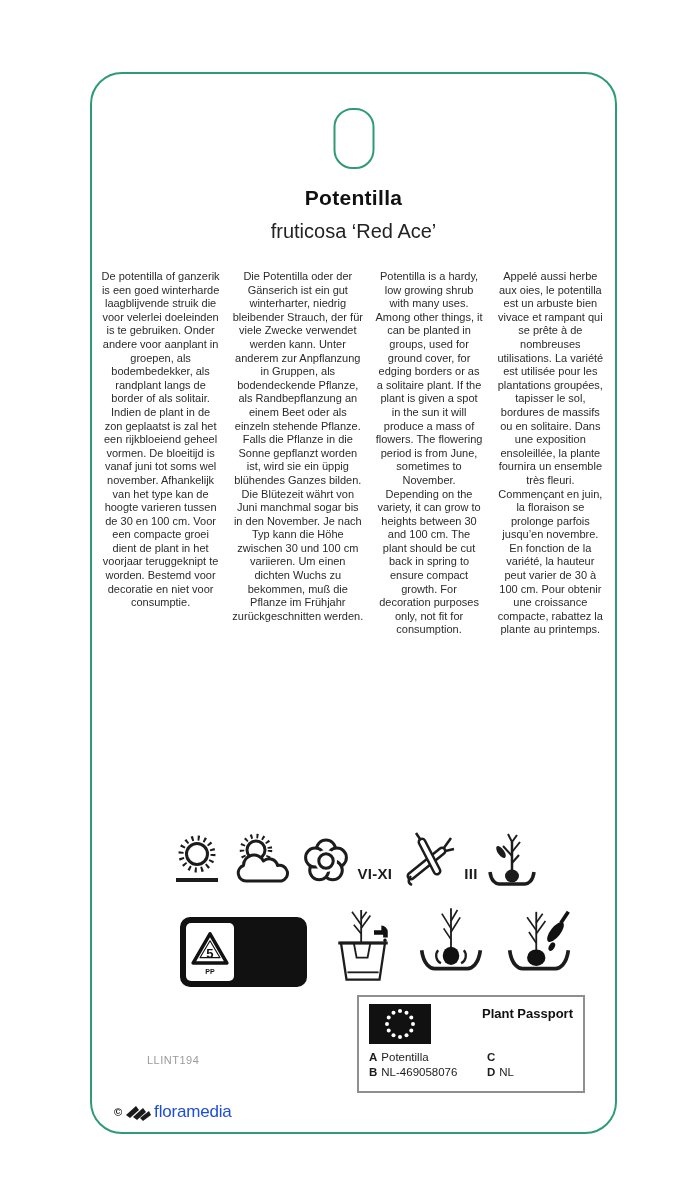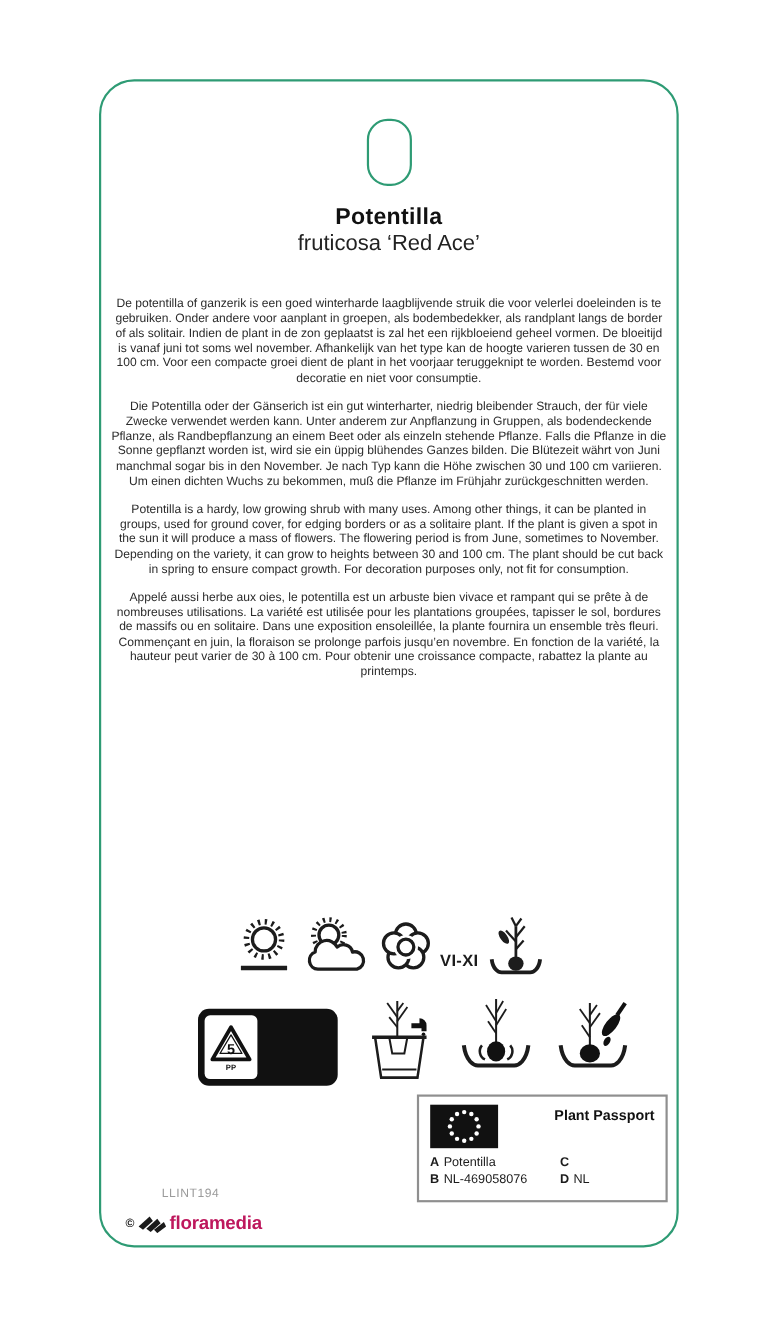--- a/index.html
+++ b/index.html
@@ -4,48 +4,48 @@
 <style>
   html,body{margin:0;padding:0;background:#fff;}
   .canvas{position:relative;width:699px;height:1200px;background:#ffffff;
           font-family:"Liberation Sans",sans-serif;color:#1c1c1c;overflow:hidden;}
   .card{position:absolute;left:90px;top:72px;width:523px;height:1058px;
         background:#fff;border:2px solid #2e9b74;border-radius:32px;}
   .hang-hole{position:absolute;left:50%;top:34px;transform:translateX(-50%);
         width:37px;height:57px;border:2.5px solid #2e9b74;border-radius:19px;background:#fff;}
   .title-block{position:absolute;top:112px;left:0;right:0;text-align:center;}
   .title{font-size:21px;font-weight:bold;letter-spacing:.3px;color:#111;}
-  .subtitle{font-size:20px;margin-top:0;color:#222;}
-  .paragraphs{position:absolute;top:196px;left:9px;right:9px;display:flex;flex-direction:column;gap:12px;}
+  .subtitle{font-size:20px;margin-top:10px;color:#222;}
+  .paragraphs{position:absolute;top:196px;left:9px;right:9px;display:flex;flex-direction:row;gap:12px;}
   .para{font-size:11px;line-height:13.6px;text-align:center;color:#2b2b2b;}
   .icons-row{position:absolute;top:750px;left:24px;right:24px;height:64px;
         display:flex;align-items:flex-end;justify-content:center;gap:9px;}
   .care-item{display:flex;align-items:flex-end;gap:5px;}
   .care-text{font-weight:bold;font-size:15px;padding-bottom:6px;letter-spacing:.3px;}
   .bin-badge{position:absolute;left:88px;top:843px;width:127px;height:70px;background:#111;
         border-radius:10px;display:flex;align-items:center;padding:0 6px;box-sizing:border-box;gap:7px;}
   .bin-left{width:48px;height:58px;background:#fff;border-radius:5px;display:flex;flex-direction:column;
         align-items:center;justify-content:center;}
   .bin-text{color:#fff;font-weight:bold;font-size:13.5px;line-height:14.5px;letter-spacing:.2px;
         font-stretch:condensed;}
   .bin-pp{font-size:7px;font-weight:bold;color:#111;margin-top:-2px;}
   .plant-steps{position:absolute;left:238px;top:826px;display:flex;gap:22px;align-items:flex-end;}
   .passport{position:absolute;left:265px;top:921px;width:228px;height:98px;border:2px solid #8f8f8f;
-        background:#fff;box-sizing:border-box;padding:7px 10px 6px 10px;margin-left:22px;}
+        background:#fff;box-sizing:border-box;padding:7px 10px 6px 10px;}
   .pp-head{display:flex;justify-content:space-between;align-items:flex-start;}
   .pp-title{font-weight:bold;font-size:13px;margin-top:2px;color:#111;}
   .pp-fields{display:flex;margin-top:7px;}
   .pp-col{display:flex;flex-direction:column;gap:3px;}
   .pp-col.left{width:118px;}
   .pp-row{font-size:11.5px;display:flex;align-items:baseline;}
   .pp-key{font-weight:bold;margin-right:4px;}
-  .footer-code{position:absolute;left:55px;top:1005px;font-size:11px;color:#9b9b9b;letter-spacing:.5px;}
+  .footer-code{position:absolute;left:55px;top:980px;font-size:11px;color:#9b9b9b;letter-spacing:.5px;}
   .brand{position:absolute;left:22px;top:1028px;display:flex;align-items:center;gap:3px;}
   .brand-c{font-size:11px;font-weight:bold;color:#111;}
-  .brand-name{font-size:17px;font-weight:bold;color:#be185d;letter-spacing:-.2px;}
+  .brand-name{font-size:17px;font-weight:normal;color:#1d4ed8;letter-spacing:-.2px;}
   svg{display:block;}
 </style>
 </head>
 <body>
 
 <div class="canvas">
   <div class="card">
 
     <div class="hang-hole"></div>
 
@@ -84,20 +84,35 @@
               <circle cx="36.9" cy="23.6" r="9.5"></circle>
               <circle cx="32.8" cy="36.3" r="9.5"></circle>
               <circle cx="19.2" cy="36.3" r="9.5"></circle>
               <circle cx="15.1" cy="23.6" r="9.5"></circle>
             </g>
             <circle cx="26" cy="27" r="11" fill="#fff"></circle>
             <circle cx="26" cy="27" r="7.2" fill="#fff" stroke="#1c1c1c" stroke-width="3"></circle>
           </svg>
         </span>
         <span class="care-text">VI-XI</span>
+      </div>
+      <div class="care-item">
+        <span>
+          <svg width="58" height="58" viewBox="0 0 58 58">
+            <line x1="40" y1="22" x2="50" y2="8" stroke="#1c1c1c" stroke-width="2.5"></line>
+            <line x1="40" y1="22" x2="53" y2="19" stroke="#1c1c1c" stroke-width="2.5"></line>
+            <line x1="21" y1="12" x2="15" y2="3" stroke="#1c1c1c" stroke-width="2.5"></line>
+            <line x1="10" y1="46" x2="41" y2="21" stroke="#1c1c1c" stroke-width="9" stroke-linecap="round"></line>
+            <line x1="10" y1="46" x2="41" y2="21" stroke="#ffffff" stroke-width="4" stroke-linecap="round"></line>
+            <line x1="21" y1="12" x2="36" y2="41" stroke="#1c1c1c" stroke-width="9" stroke-linecap="round"></line>
+            <line x1="21" y1="12" x2="36" y2="41" stroke="#ffffff" stroke-width="4" stroke-linecap="round"></line>
+            <path d="M10 46 q-5 6 1 9" fill="none" stroke="#1c1c1c" stroke-width="2.5"></path>
+          </svg>
+        </span>
+        <span class="care-text">III</span>
       </div>
       <span>
         <svg width="50" height="60" viewBox="0 0 50 60">
           <line x1="25" y1="46" x2="25" y2="14" stroke="#1c1c1c" stroke-width="2.5"></line>
           <line x1="25" y1="28" x2="16" y2="18" stroke="#1c1c1c" stroke-width="2"></line>
           <line x1="25" y1="24" x2="33" y2="14" stroke="#1c1c1c" stroke-width="2"></line>
           <line x1="25" y1="35" x2="32" y2="27" stroke="#1c1c1c" stroke-width="2"></line>
           <line x1="25" y1="14" x2="21" y2="6" stroke="#1c1c1c" stroke-width="2"></line>
           <line x1="25" y1="14" x2="30" y2="7" stroke="#1c1c1c" stroke-width="2"></line>
           <ellipse cx="14" cy="24" rx="3.2" ry="7" fill="#1c1c1c" transform="rotate(-35 14 24)"></ellipse>

